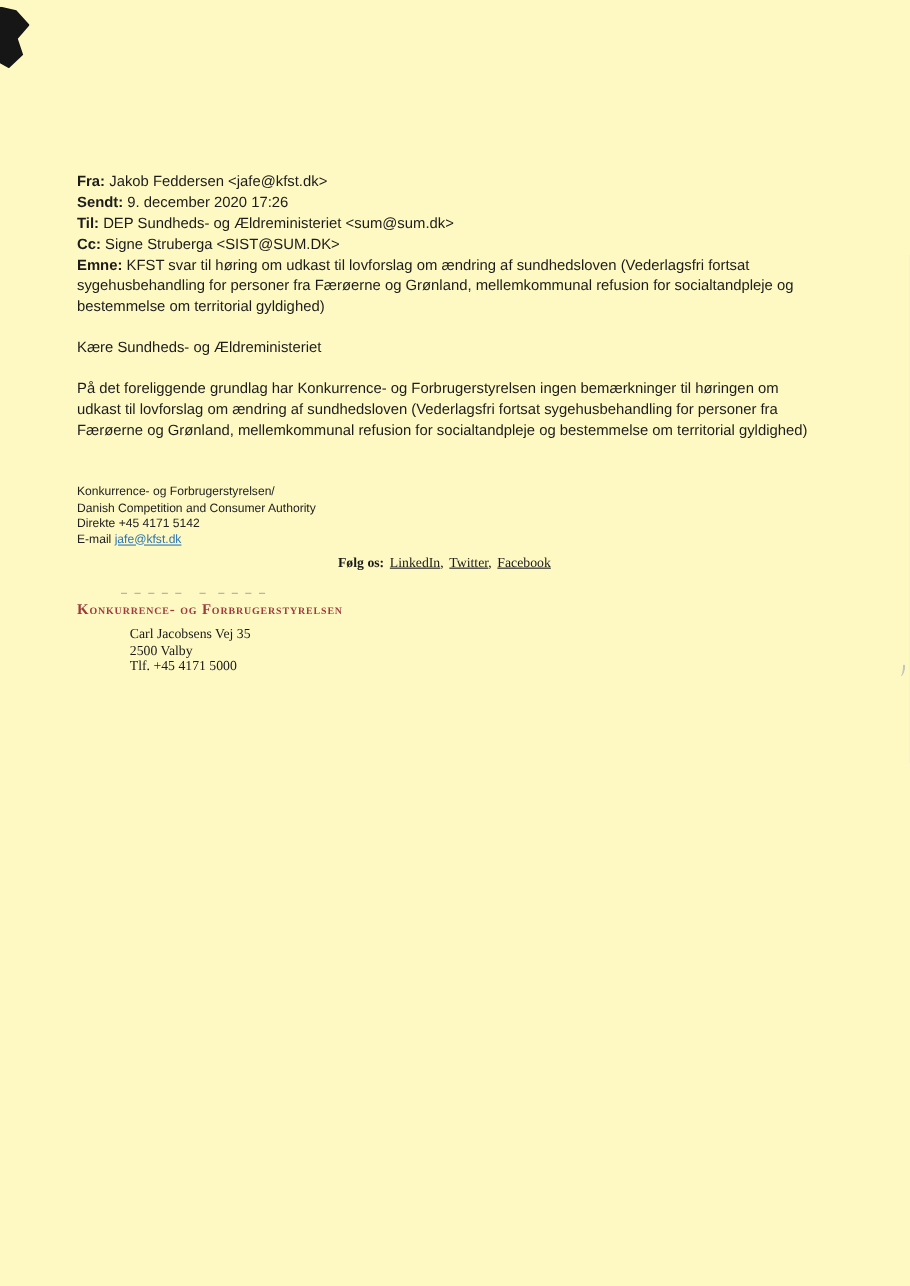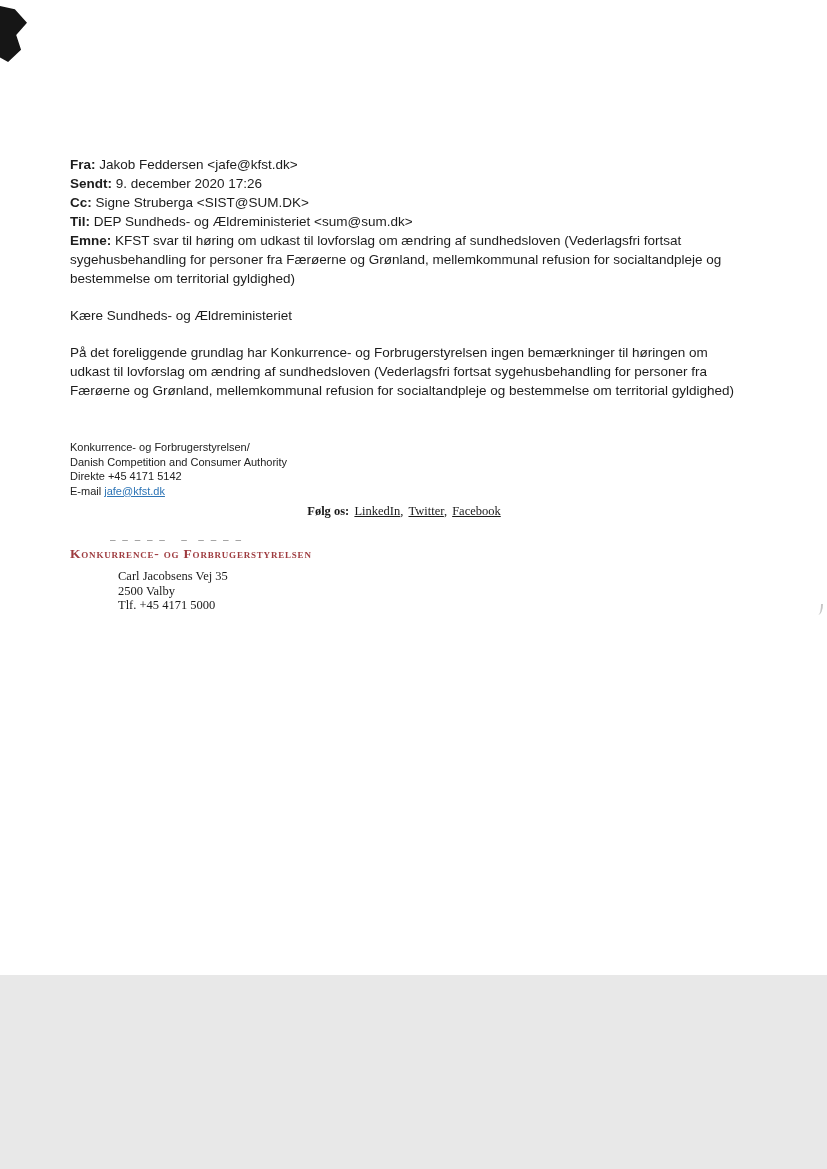--- a/index.html
+++ b/index.html
@@ -1,21 +1,21 @@
 <!DOCTYPE html>
 <html><head>
 <meta charset="utf-8">
 <style>
   html, body { margin: 0; padding: 0; background: #e8e8e8; }
   .page {
     position: relative;
     width: 827px;
-    height: 975px;
+    height: 1169px;
     margin: 0 auto;
-    background: #ffffff;
+    background: #fef9c3;
     overflow: hidden;
     font-family: "Liberation Sans", sans-serif;
     color: #1c1c1c;
   }
 
   
   .scan-mark-tl {
     position: absolute;
     left: 0; top: 6px;
     width: 27px; height: 56px;
@@ -119,22 +119,22 @@
 <div class="page">
 
   <div class="scan-mark-tl"></div>
   <div class="scan-mark-r"></div>
 
   <div class="content">
 
     <div class="headers">
       <p class="hline"><span class="hlabel">Fra:</span> <span>Jakob Feddersen &lt;jafe@kfst.dk&gt;</span></p>
       <p class="hline"><span class="hlabel">Sendt:</span> <span>9. december 2020 17:26</span></p>
+      <p class="hline"><span class="hlabel">Til:</span> <span>DEP Sundheds- og Ældreministeriet &lt;sum@sum.dk&gt;</span></p>
       <p class="hline"><span class="hlabel">Cc:</span> <span>Signe Struberga &lt;SIST@SUM.DK&gt;</span></p>
-      <p class="hline"><span class="hlabel">Til:</span> <span>DEP Sundheds- og Ældreministeriet &lt;sum@sum.dk&gt;</span></p>
       <p class="hline"><span class="hlabel">Emne:</span> <span>KFST svar til høring om udkast til lovforslag om ændring af sundhedsloven (Vederlagsfri fortsat sygehusbehandling for personer fra Færøerne og Grønland, mellemkommunal refusion for socialtandpleje og bestemmelse om territorial gyldighed)</span></p>
     </div>
 
     <p class="body-par greeting">Kære Sundheds- og Ældreministeriet</p>
 
     <p class="body-par body-main">På det foreliggende grundlag har Konkurrence- og Forbrugerstyrelsen ingen bemærkninger til høringen om udkast til lovforslag om ændring af sundhedsloven (Vederlagsfri fortsat sygehusbehandling for personer fra Færøerne og Grønland, mellemkommunal refusion for socialtandpleje og bestemmelse om territorial gyldighed)</p>
 
 
     <div class="sig">
       <p class="sig-small sig-small-first">Konkurrence- og Forbrugerstyrelsen/</p>

